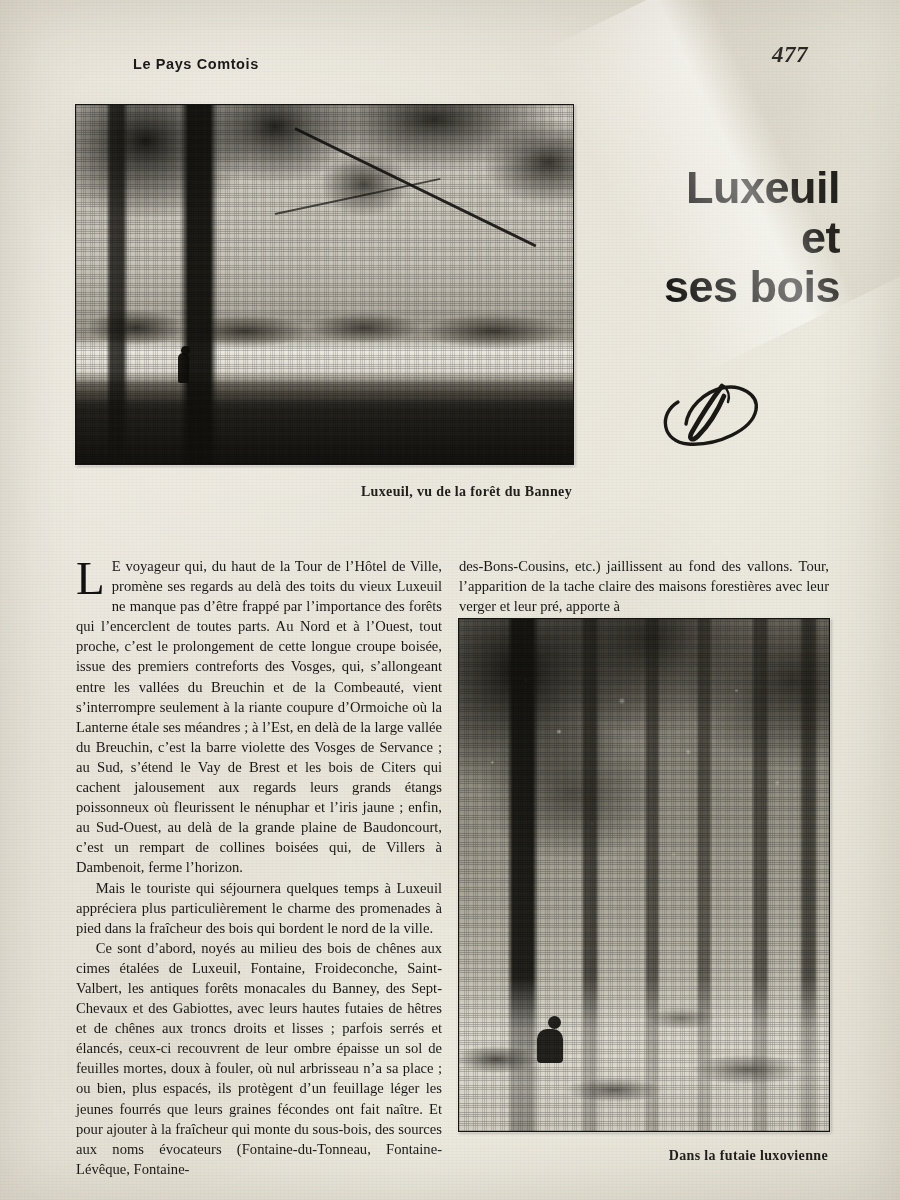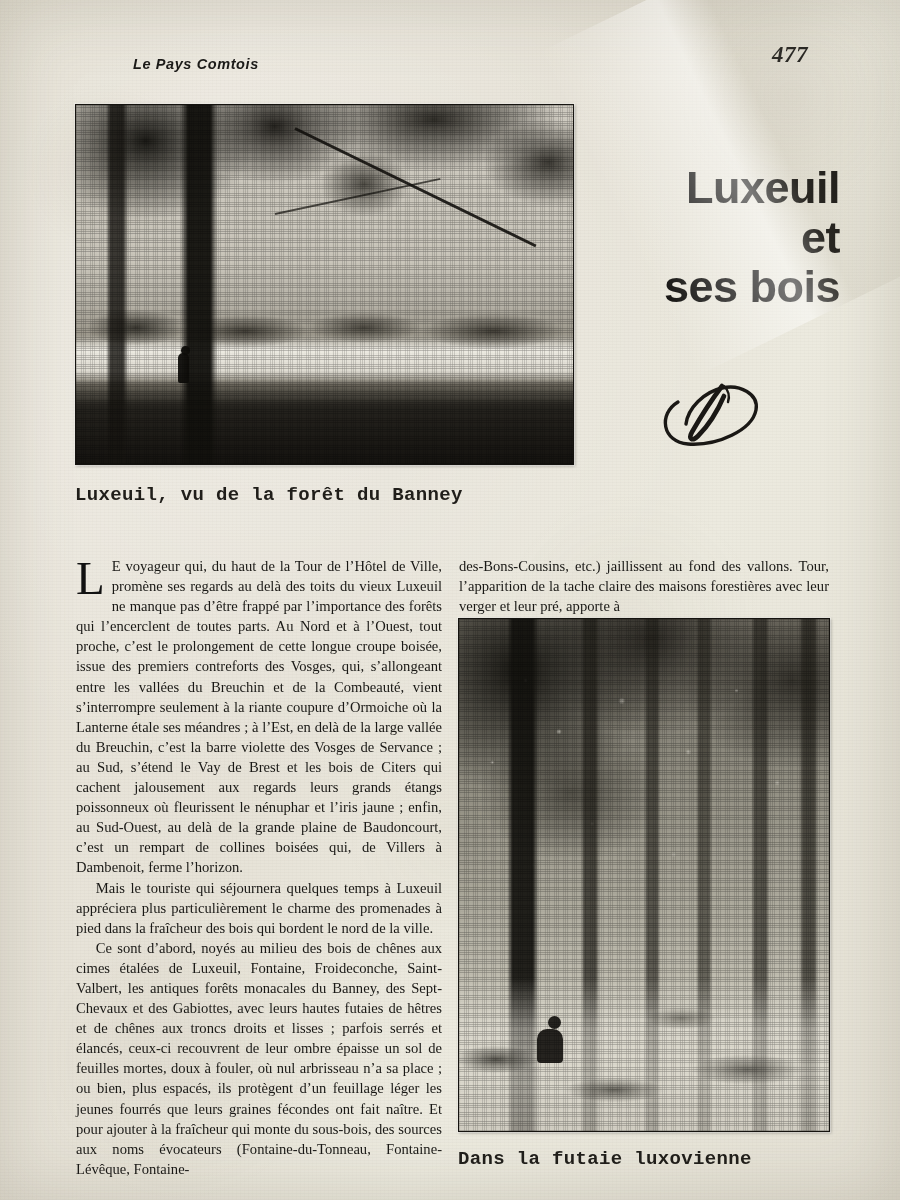--- a/index.html
+++ b/index.html
@@ -58,21 +58,20 @@
 
   
   .runhead {
     position: absolute;
     left: 133px; top: 56px;
     font-family: "Liberation Sans", sans-serif;
     font-weight: bold;
     font-size: 14.5px;
     letter-spacing: 0.6px;
     color: #1b1a18;
-    font-style: italic;
   }
   .folio {
     position: absolute;
     right: 92px; top: 42px;
     font-family: "Liberation Serif", serif;
     font-style: italic;
     font-weight: bold;
     font-size: 23px;
     letter-spacing: 0.5px;
     color: #1b1a18;
@@ -103,26 +102,26 @@
   }
 
   
   #photo-banney { left: 75px; top: 104px; width: 497px; height: 359px; }
 
   
   #photo-futaie { left: 458px; top: 618px; width: 370px; height: 512px; }
 
   .caption {
     position: absolute;
-    font-family: Liberation Mono, monospace;
-    font-size: 19px;
+    font-family: Liberation Serif, serif;
+    font-size: 14px;
     font-weight: 600;
     letter-spacing: 0.35px;
     color: #201e1a;
-    text-align: left;
+    text-align: right;
   }
   #caption-banney { left: 75px; top: 484px; width: 497px; }
   #caption-futaie { left: 458px; top: 1140px; width: 370px; margin-top: 8px; }
 
   
   .title-block {
     position: absolute;
     left: 586px; top: 164px;
     width: 254px;
     text-align: right;

